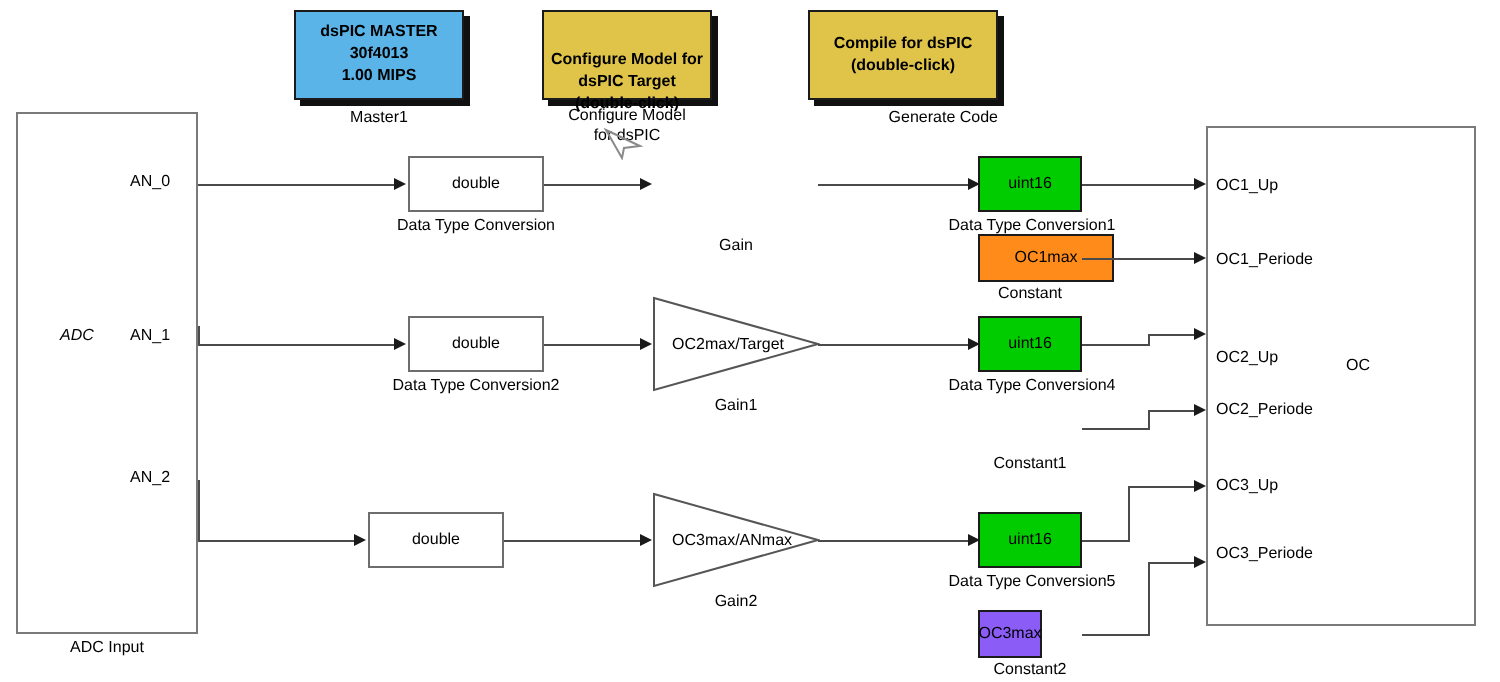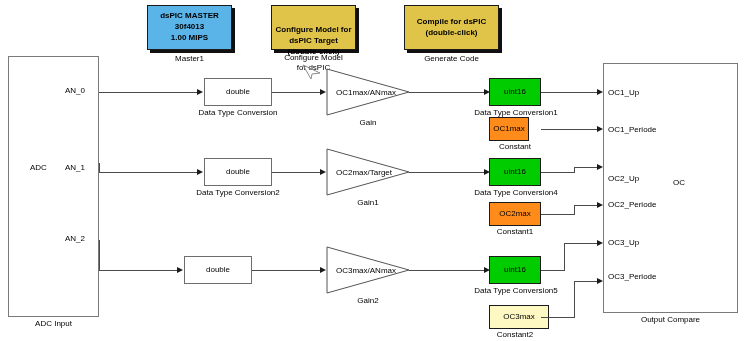--- a/index.html
+++ b/index.html
@@ -127,66 +127,60 @@
 dsPIC Target
 (double-click)</span>
   </div>
   <div class="caption" style="left:271px; top:53px; width:85px;">Configure Model
 for dsPIC</div>
 
   <div class="shadow-blk" style="left:404px; top:5px; width:95px; height:45px; background:#e0c44a;">
     <span style="white-space:pre-line;">Compile for dsPIC
 (double-click)</span>
   </div>
-  <div class="caption" style="left:404px; top:54px; width:95px;">Generate Code</div>
+  <div class="caption" style="left:404px; top:54px; width:95px;text-align:right;">Generate Code</div>
 
   <div class="cursor" style="left:302px; top:64px;">
     <svg width="22" height="16" viewBox="0 0 22 16">
       <path d="M1 1 L18 9 L10 10 L9 15 Z" fill="none" stroke="#8a8a8a" stroke-width="1"></path>
     </svg>
   </div>
 
   <div class="subsys" style="left:8px; top:56px; width:91px; height:261px;"></div>
-  <div class="subsys-center" style="left:30px; top:163px;">ADC</div>
+  <div class="subsys-center" style="left:30px; top:163px;font-style:italic;">ADC</div>
   <div class="port-label" style="left:65px; top:86px;">AN_0</div>
   <div class="port-label" style="left:65px; top:163px;">AN_1</div>
   <div class="port-label" style="left:65px; top:234px;">AN_2</div>
   <div class="caption" style="left:8px; top:319px; width:91px;">ADC Input</div>
 
   <div class="wire h" style="left:99px; top:92px; width:98px;"></div>
   <div class="arrow" style="left:197px; top:88.5px;"></div>
 
   <div class="blk plain" style="left:204px; top:78px; width:68px; height:28px;">
     <span>double</span>
   </div>
   <div class="caption" style="left:186px; top:108px; width:104px;">Data Type Conversion</div>
 
   <div class="wire h" style="left:272px; top:92px; width:48px;"></div>
   <div class="arrow" style="left:320px; top:88.5px;"></div>
 
-  <div class="gain" style="left:326px; top:68px;">
-    <svg width="84" height="48" viewBox="0 0 84 48">
-      <polygon points="1,1 83,24 1,47" fill="#ffffff" stroke="#555555" stroke-width="1"></polygon>
-    </svg>
-    <span class="gain-text">OC1max/ANmax</span>
-  </div>
   <div class="caption" style="left:326px; top:118px; width:84px;">Gain</div>
 
   <div class="wire h" style="left:409px; top:92px; width:75px;"></div>
   <div class="arrow" style="left:484px; top:88.5px;"></div>
 
   <div class="blk" style="left:489px; top:78px; width:52px; height:28px; background:#00cc00; border-color:#1b1b1b;">
     <span>uint16</span>
   </div>
   <div class="caption" style="left:470px; top:108px; width:92px;">Data Type Conversion1</div>
 
   <div class="wire h" style="left:541px; top:92px; width:56px;"></div>
   <div class="arrow" style="left:597px; top:88.5px;"></div>
 
-  <div class="blk" style="left:489px; top:117px; width:40px; height:24px; background:#ff8c1a; border-color:#1b1b1b;">
+  <div class="blk" style="left:489px; top:117px; width:68px; height:24px; background:#ff8c1a; border-color:#1b1b1b;">
     <span>OC1max</span>
   </div>
   <div class="caption" style="left:486px; top:142px; width:58px;">Constant</div>
 
   <div class="wire h" style="left:541px; top:129px; width:56px;"></div>
   <div class="arrow" style="left:597px; top:125.5px;"></div>
 
   <div class="wire v" style="left:99px; top:163px; height:10px;"></div>
   <div class="wire h" style="left:99px; top:172px; width:98px;"></div>
   <div class="arrow" style="left:197px; top:168.5px;"></div>
@@ -213,23 +207,20 @@
   <div class="blk" style="left:489px; top:158px; width:52px; height:28px; background:#00cc00; border-color:#1b1b1b;">
     <span>uint16</span>
   </div>
   <div class="caption" style="left:470px; top:188px; width:92px;">Data Type Conversion4</div>
 
   <div class="wire h" style="left:541px; top:172px; width:33px;"></div>
   <div class="wire v" style="left:574px; top:167px; height:6px;"></div>
   <div class="wire h" style="left:574px; top:167px; width:23px;"></div>
   <div class="arrow" style="left:597px; top:163.5px;"></div>
 
-  <div class="blk" style="left:489px; top:202px; width:52px; height:24px; background:#ff8c1a; border-color:#1b1b1b;">
-    <span>OC2max</span>
-  </div>
   <div class="caption" style="left:484px; top:227px; width:62px;">Constant1</div>
 
   <div class="wire h" style="left:541px; top:214px; width:33px;"></div>
   <div class="wire v" style="left:574px; top:205px; height:10px;"></div>
   <div class="wire h" style="left:574px; top:205px; width:23px;"></div>
   <div class="arrow" style="left:597px; top:201.5px;"></div>
 
   <div class="wire v" style="left:99px; top:240px; height:31px;"></div>
   <div class="wire h" style="left:99px; top:270px; width:78px;"></div>
   <div class="arrow" style="left:177px; top:266.5px;"></div>
@@ -255,35 +246,34 @@
   <div class="blk" style="left:489px; top:256px; width:52px; height:28px; background:#00cc00; border-color:#1b1b1b;">
     <span>uint16</span>
   </div>
   <div class="caption" style="left:470px; top:286px; width:92px;">Data Type Conversion5</div>
 
   <div class="wire h" style="left:541px; top:270px; width:23px;"></div>
   <div class="wire v" style="left:564px; top:243px; height:28px;"></div>
   <div class="wire h" style="left:564px; top:243px; width:33px;"></div>
   <div class="arrow" style="left:597px; top:239.5px;"></div>
 
-  <div class="blk" style="left:489px; top:305px; width:60px; height:24px; background:#fef9c3; border-color:#1b1b1b;">
+  <div class="blk" style="left:489px; top:305px; width:32px; height:24px; background:#8b5cf6; border-color:#1b1b1b;">
     <span>OC3max</span>
   </div>
   <div class="caption" style="left:484px; top:330px; width:62px;">Constant2</div>
 
   <div class="wire h" style="left:541px; top:317px; width:33px;"></div>
   <div class="wire v" style="left:574px; top:281px; height:37px;"></div>
   <div class="wire h" style="left:574px; top:281px; width:23px;"></div>
   <div class="arrow" style="left:597px; top:277.5px;"></div>
 
   <div class="subsys" style="left:603px; top:63px; width:135px; height:250px;"></div>
   <div class="subsys-center" style="left:673px; top:178px;">OC</div>
 
   <div class="port-label" style="left:608px; top:88px;">OC1_Up</div>
   <div class="port-label" style="left:608px; top:125px;">OC1_Periode</div>
   <div class="port-label" style="left:608px; top:174px;">OC2_Up</div>
   <div class="port-label" style="left:608px; top:200px;">OC2_Periode</div>
   <div class="port-label" style="left:608px; top:238px;">OC3_Up</div>
   <div class="port-label" style="left:608px; top:272px;">OC3_Periode</div>
 
-  <div class="caption" style="left:603px; top:315px; width:135px;">Output Compare</div>
 
 </div>
 
 </body></html>

